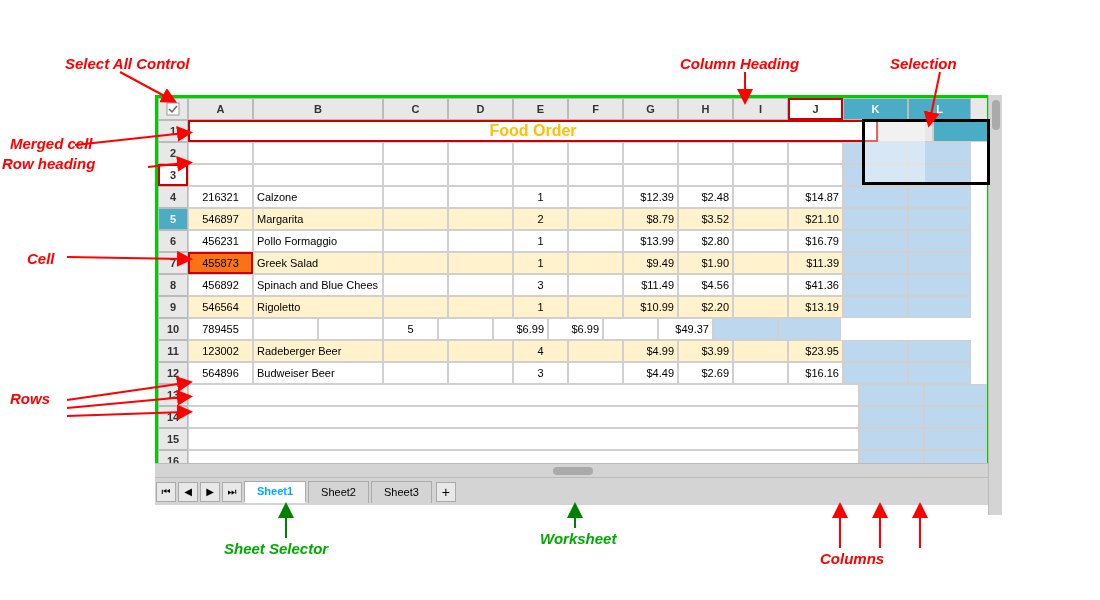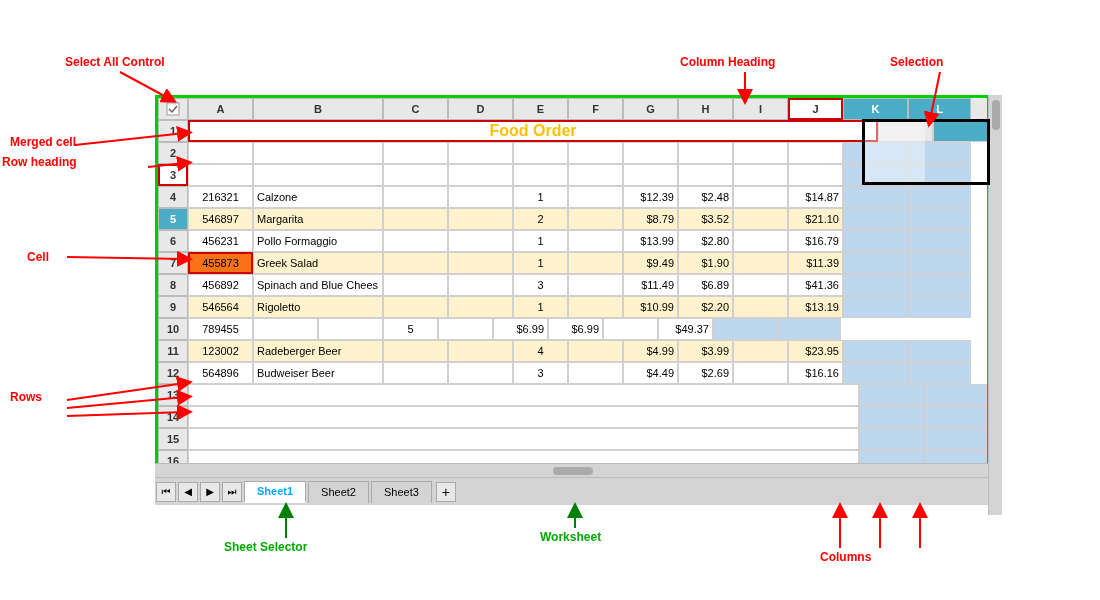--- a/index.html
+++ b/index.html
@@ -18,22 +18,23 @@
       width: 1100px;
       height: 600px;
       background: #fff;
     }
 
     
     .annotation {
       position: absolute;
       color: red;
       font-weight: bold;
-      font-size: 12px;
+      font-size: 15px;
       white-space: nowrap;
+      font-style: italic;
     }
     .annotation.green {
       color: #00aa00;
     }
 
     
     .spreadsheet-wrapper {
       position: absolute;
       top: 95px;
       left: 155px;
@@ -467,21 +468,21 @@
 
       <div class="data-row">
         <div class="row-header w-row">8</div>
         <div class="cell w-a center">456892</div>
         <div class="cell w-b">Spinach and Blue Chees</div>
         <div class="cell w-c"></div>
         <div class="cell w-d"></div>
         <div class="cell w-e center">3</div>
         <div class="cell w-f"></div>
         <div class="cell w-g right">$11.49</div>
-        <div class="cell w-h right">$6.89</div>
+        <div class="cell w-h right">$4.56</div>
         <div class="cell w-i"></div>
         <div class="cell w-j right">$41.36</div>
         <div class="cell w-k" style="background:#bdd7ee;"></div>
         <div class="cell w-l" style="background:#bdd7ee;"></div>
       </div>
 
       <div class="data-row">
         <div class="row-header w-row">9</div>
         <div class="cell w-a center yellow-bg">546564</div>
         <div class="cell w-b yellow-bg">Rigoletto</div>

